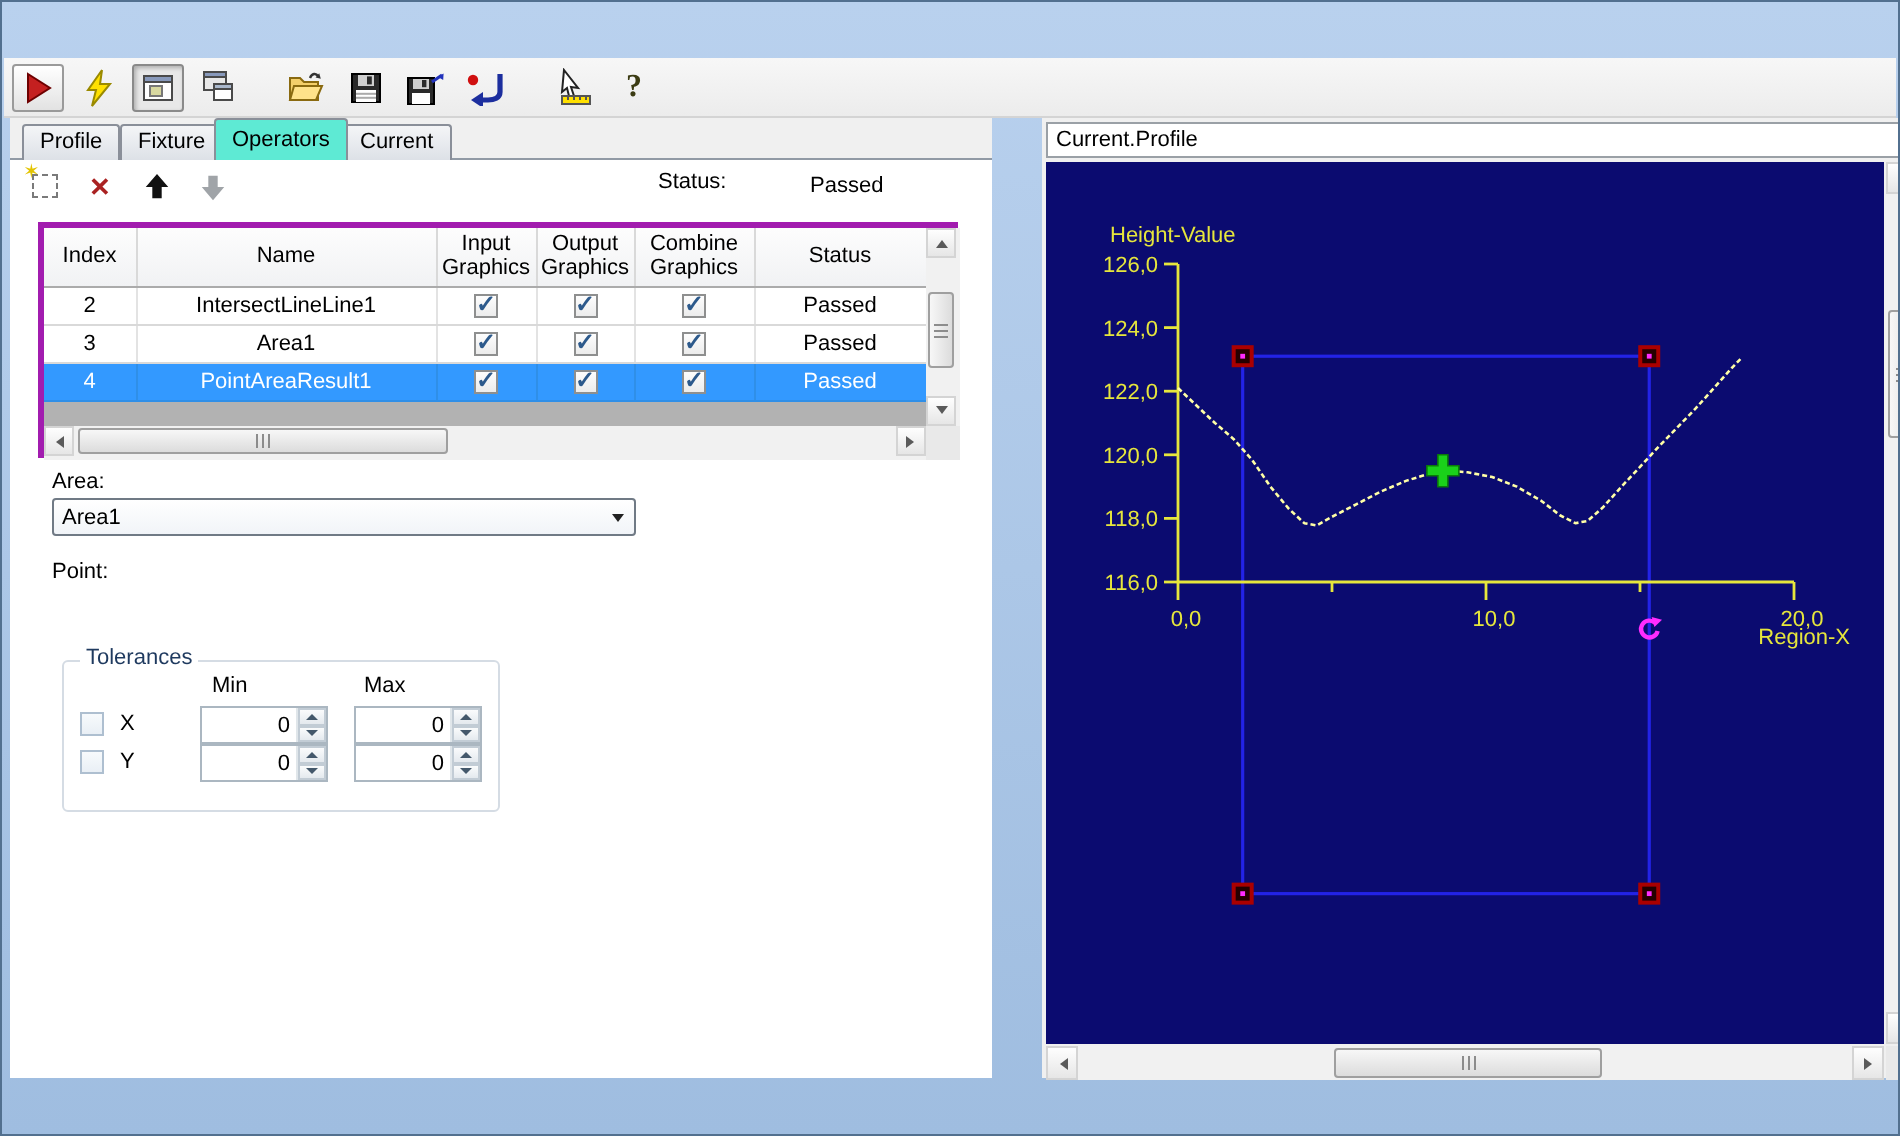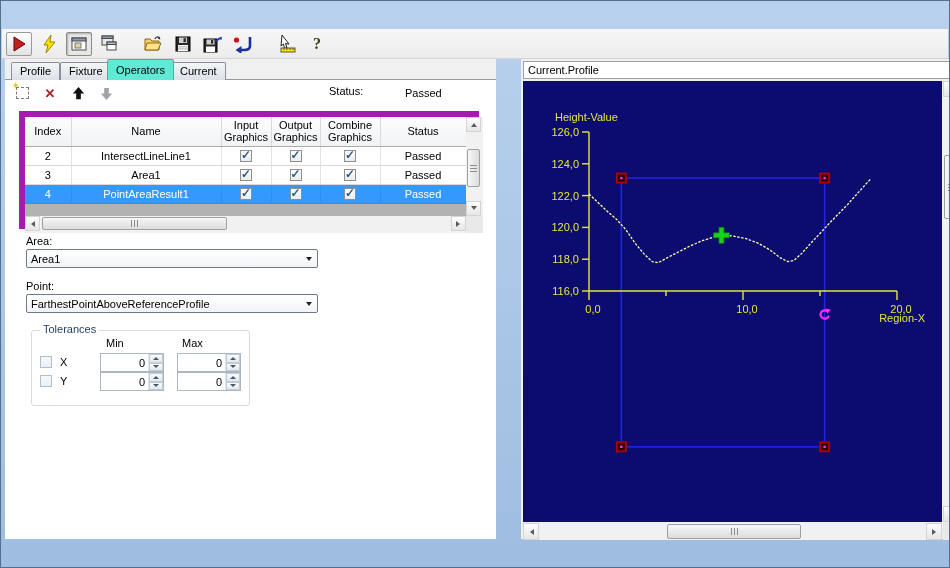--- a/index.html
+++ b/index.html
@@ -37,21 +37,21 @@
   .tab.active{top:0;height:21px;background:#5eead4;z-index:3;padding-top:4px;}
   
   .minibar{position:absolute;left:0;top:21px;right:0;height:26px;background:#fff;}
   .mbtn{position:absolute;top:4px;width:18px;height:18px;display:flex;align-items:center;justify-content:center;}
   .newbox{position:relative;width:13px;height:12px;border:1px dashed #7a7a7a;}
   .spark{position:absolute;left:-5px;top:-8px;color:#e3c400;font-size:10px;}
   .del-x{color:#aa2222;font-weight:bold;font-size:13px;}
   .status-lbl{position:absolute;left:324px;top:5px;}
   .status-val{position:absolute;left:394px;top:7px;background:#fff;padding:0 6px;}
   
-  .grid{position:absolute;left:14px;top:52px;width:460px;height:118px;border:6px solid #a21caf;
+  .grid{position:absolute;left:14px;top:52px;width:460px;height:118px;border:3px solid #a21caf;
     background:#b2b2b2;display:grid;grid-template-columns:441px 17px;grid-template-rows:99px 17px;}
   table.optab{border-collapse:collapse;width:441px;table-layout:fixed;background:#fff;font-size:11px;}
   .optab th{font-weight:normal;background:linear-gradient(#fdfdfd,#f1f2f4);border-right:1px solid #d9d9d9;
     border-bottom:1px solid #ababab;height:29px;padding:0 1px;line-height:12px;text-align:center;vertical-align:middle;}
   .optab td{border-right:1px solid #e3e3e3;border-bottom:1px solid #d9d9d9;height:19px;padding:0 2px;text-align:center;background:#fff;}
   .optab tr.selected td{background:#3399ff;color:#fff;border-right-color:#2f8fe8;border-bottom-color:#2f8fe8;}
   .cb{display:inline-block;position:relative;width:12px;height:12px;border:1px solid #8e8f8f;
     background:linear-gradient(#fdfdfd,#ececec);vertical-align:middle;}
   .cb .mark{position:absolute;left:0px;top:-3px;color:#2d5a8c;font-size:12px;font-weight:bold;}
   .grid-filler{background:#b2b2b2;height:11px;}
@@ -294,26 +294,20 @@
 
     <span class="field-label" style="left:21px;top:176px;">Area:</span>
     <div class="combo" style="left:21px;top:190px;width:292px;">
       <span class="val">Area1</span>
       <span class="arrbox">
           <span class="carr"></span>
         </span>
     </div>
 
     <span class="field-label" style="left:21px;top:221px;">Point:</span>
-    <div class="combo" style="left:21px;top:235px;width:292px;">
-      <span class="val">FarthestPointAboveReferenceProfile</span>
-      <span class="arrbox">
-          <span class="carr"></span>
-        </span>
-    </div>
 
     <div class="groupbox" style="left:26px;top:271px;width:219px;height:76px;">
       <span class="gb-legend">Tolerances</span>
       <span class="gb-col" style="left:74px;">Min</span>
       <span class="gb-col" style="left:150px;">Max</span>
       <div id="tol-rows">
           <div class="tol-row" style="top: 22px;">
             <span class="wincb"></span>
             <span class="tol-lab">X</span>
             <div class="spin" style="left: 68px;">

